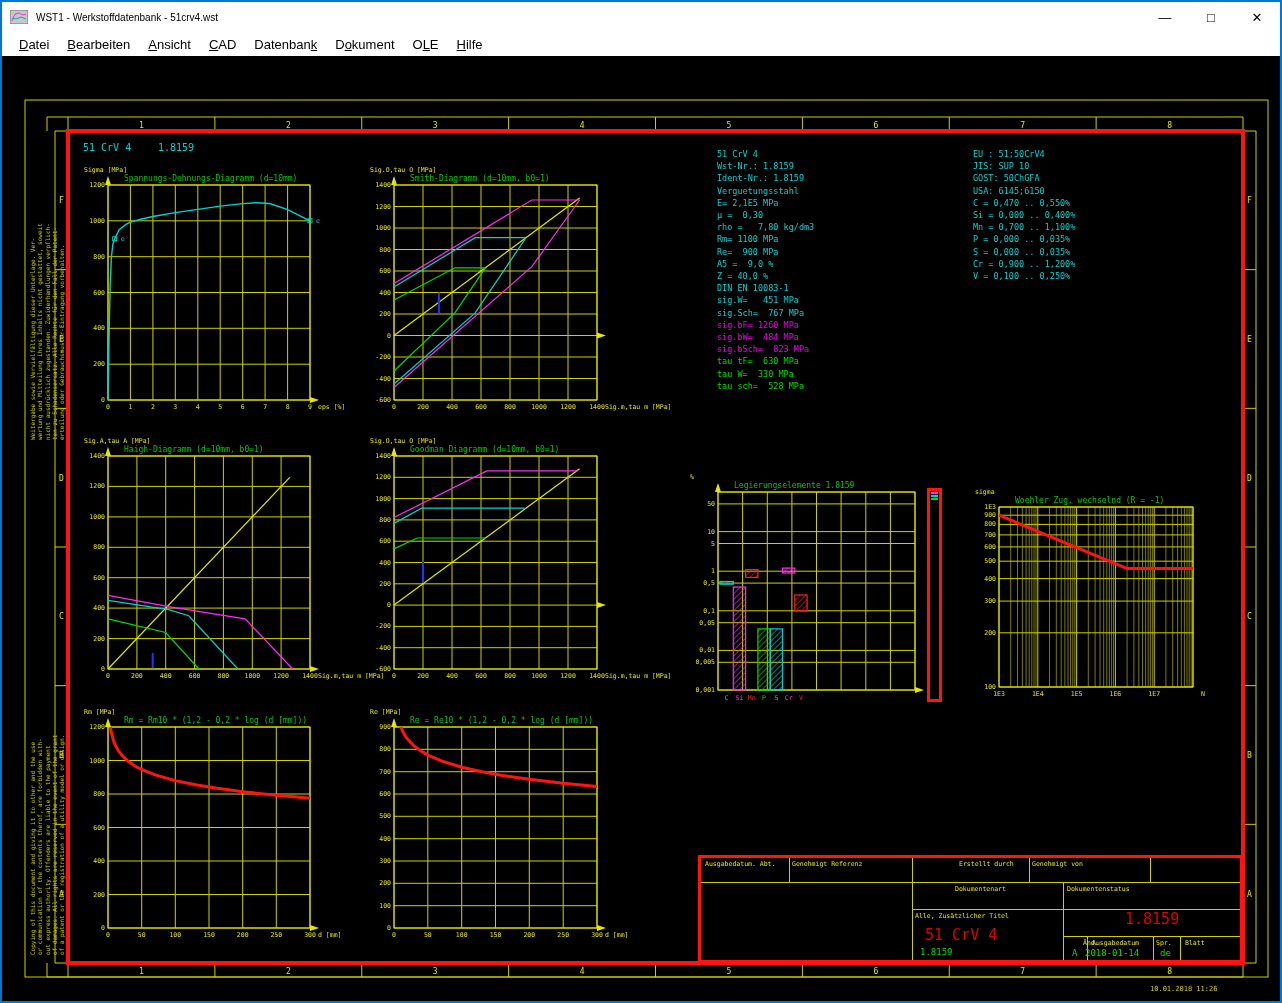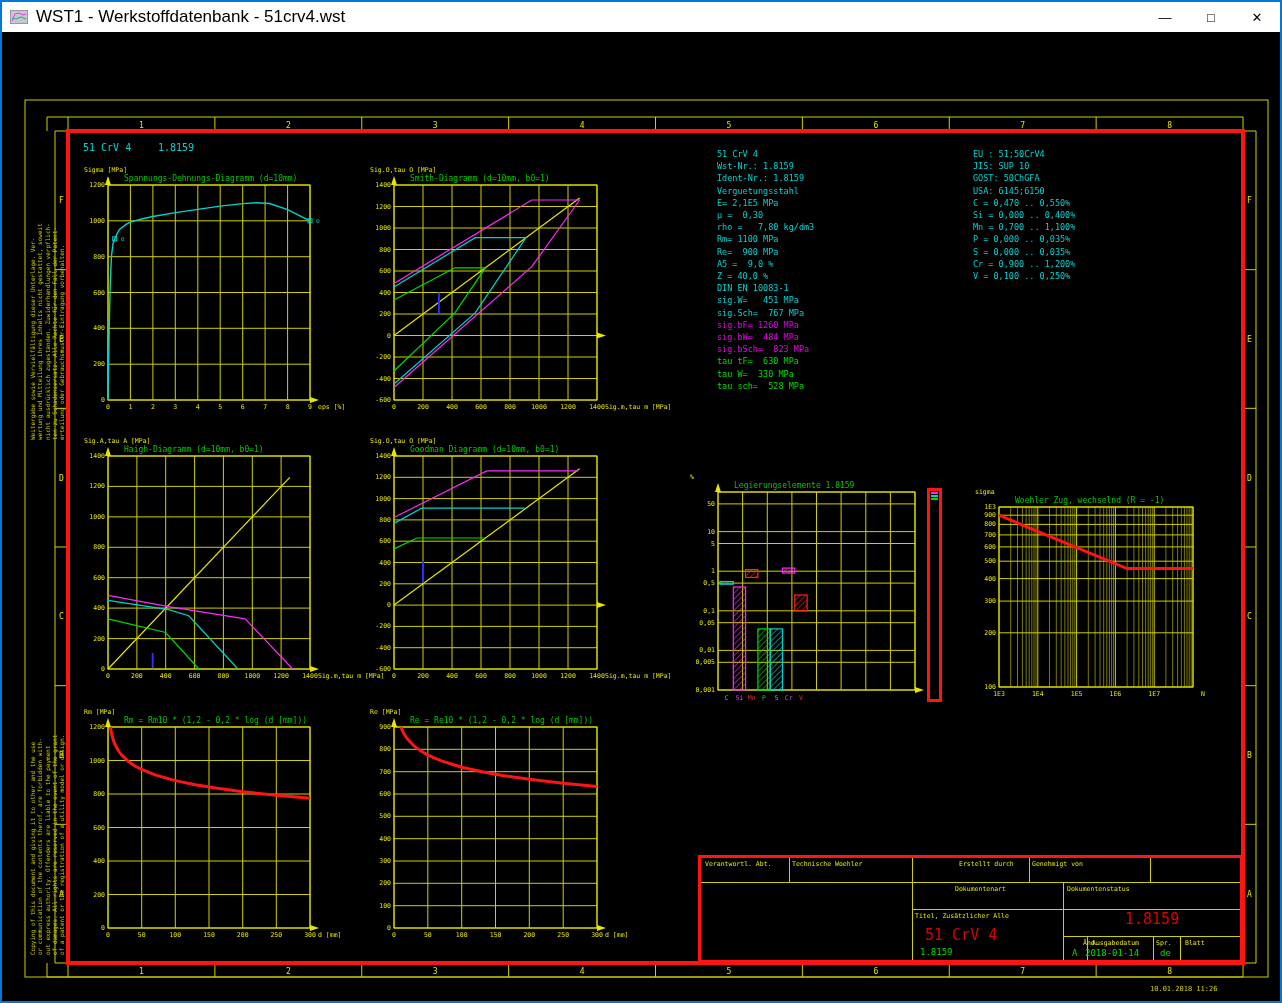--- a/index.html
+++ b/index.html
@@ -1,20 +1,20 @@
 <!DOCTYPE html>
 <html><head>
 <meta charset="utf-8">
 <style>
   html,body{margin:0;padding:0;background:#444;}
   *{box-sizing:border-box;}
   .window{position:relative;width:1282px;height:1003px;background:#000;border:2px solid #0078d7;font-family:"Liberation Sans",sans-serif;overflow:hidden;}
   .titlebar{position:absolute;left:0;top:0;width:1278px;height:30px;background:#fff;display:flex;align-items:center;}
   .app-icon{margin-left:8px;width:18px;height:14px;flex:0 0 auto;}
-  .title-text{margin-left:8px;font-size:17px;color:#000;}
+  .title-text{margin-left:8px;font-size:10px;color:#000;}
   .win-buttons{margin-left:auto;display:flex;height:30px;}
   .win-btn{width:46px;height:30px;display:flex;align-items:center;justify-content:center;font-size:13px;color:#000;cursor:default;}
   .menubar{position:absolute;left:0;top:30px;width:1278px;height:24px;background:#fff;display:flex;align-items:center;padding-left:8px;gap:0;}
   .menu-item{font-size:13px;color:#000;padding:2px 9px;}
   .menu-item u{text-decoration:underline;}
   .client{position:absolute;left:0;top:54px;width:1278px;height:945px;background:#000;}
   .app-header{position:absolute;left:10px;top:16px;color:#e00000;font-size:17px;font-weight:bold;letter-spacing:1px;font-family:"Liberation Sans",sans-serif;}
   #frame-svg{position:absolute;left:0;top:0;}
   .mat-id{position:absolute;color:#00d2d2;font:10px "DejaVu Sans Mono",monospace;white-space:pre;}
   .info-col{position:absolute;font:8.5px/12.2px "DejaVu Sans Mono",monospace;white-space:pre;}
@@ -44,20 +44,30 @@
       <polyline points="2,8 6,9 11,7 16,9" fill="none" stroke="#00b0b0" stroke-width="1"></polyline>
     </svg>
     <span class="title-text">WST1 - Werkstoffdatenbank - 51crv4.wst</span>
     <div class="win-buttons">
       <div class="win-btn">—</div>
       <div class="win-btn">□</div>
       <div class="win-btn">✕</div>
     </div>
   </div>
 
+  <div class="menubar" id="menubar">
+      <span class="menu-item"><u>D</u>atei</span>
+      <span class="menu-item"><u>B</u>earbeiten</span>
+      <span class="menu-item"><u>A</u>nsicht</span>
+      <span class="menu-item"><u>C</u>AD</span>
+      <span class="menu-item">Datenban<u>k</u></span>
+      <span class="menu-item">D<u>o</u>kument</span>
+      <span class="menu-item">O<u>L</u>E</span>
+      <span class="menu-item"><u>H</u>ilfe</span>
+    </div>
 
   <div class="client">
 
     <svg id="frame-svg" width="1278" height="945">
         <rect x="23" y="44" width="1243" height="877" fill="none" stroke="#cfcf00"></rect>
         <line x1="45" y1="61" x2="1241" y2="61" stroke="#cfcf00" stroke-width="1"></line>
         <line x1="45" y1="921" x2="1241" y2="921" stroke="#cfcf00" stroke-width="1"></line>
         <line x1="45" y1="61" x2="45" y2="75" stroke="#cfcf00" stroke-width="1"></line>
         <line x1="45" y1="907" x2="45" y2="921" stroke="#cfcf00" stroke-width="1"></line>
         <line x1="66" y1="61" x2="66" y2="75" stroke="#cfcf00" stroke-width="1"></line>
@@ -590,27 +600,27 @@
       <div class="tb-line" style="left:88px;top:0;width:1px;height:24px;"></div>
       <div class="tb-line" style="left:328px;top:0;width:1px;height:24px;"></div>
       <div class="tb-line" style="left:449px;top:0;width:1px;height:24px;"></div>
       <div class="tb-line" style="left:211px;top:0;width:1px;height:102px;"></div>
       <div class="tb-line" style="left:362px;top:24px;width:1px;height:78px;"></div>
       <div class="tb-line" style="left:211px;top:51px;width:328px;height:1px;"></div>
       <div class="tb-line" style="left:362px;top:78px;width:177px;height:1px;"></div>
       <div class="tb-line" style="left:386px;top:78px;width:1px;height:24px;"></div>
       <div class="tb-line" style="left:452px;top:78px;width:1px;height:24px;"></div>
       <div class="tb-line" style="left:479px;top:78px;width:1px;height:24px;"></div>
-      <span class="tb-label" style="left:4px;top:2px;">Verantwortl. Abt.</span>
-      <span class="tb-label" style="left:91px;top:2px;">Technische Woehler</span>
+      <span class="tb-label" style="left:4px;top:2px;">Ausgabedatum. Abt.</span>
+      <span class="tb-label" style="left:91px;top:2px;">Genehmigt Referenz</span>
       <span class="tb-label" style="left:214px;top:2px;padding-left:44px;">Erstellt durch</span>
       <span class="tb-label" style="left:331px;top:2px;">Genehmigt von</span>
       <span class="tb-label" style="left:214px;top:27px;padding-left:40px;">Dokumentenart</span>
       <span class="tb-label" style="left:366px;top:27px;">Dokumentenstatus</span>
-      <span class="tb-label" style="left:214px;top:54px;">Titel, Zusätzlicher Alle</span>
+      <span class="tb-label" style="left:214px;top:54px;">Alle, Zusätzlicher Titel</span>
       <span class="tb-red" style="left:224px;top:68px;">51 CrV 4</span>
       <span class="tb-green" style="left:219px;top:89px;">1.8159</span>
       <span class="tb-red" style="left:424px;top:52px;">1.8159</span>
       <span class="tb-label" style="left:366px;top:81px;margin-left:16px;">Änd.</span>
       <span class="tb-green" style="left:371px;top:90px;">A</span>
       <span class="tb-label" style="left:391px;top:81px;">Ausgabedatum</span>
       <span class="tb-green" style="left:384px;top:90px;">2018-01-14</span>
       <span class="tb-label" style="left:455px;top:81px;">Spr.</span>
       <span class="tb-green" style="left:459px;top:90px;">de</span>
       <span class="tb-label" style="left:484px;top:81px;">Blatt</span>

